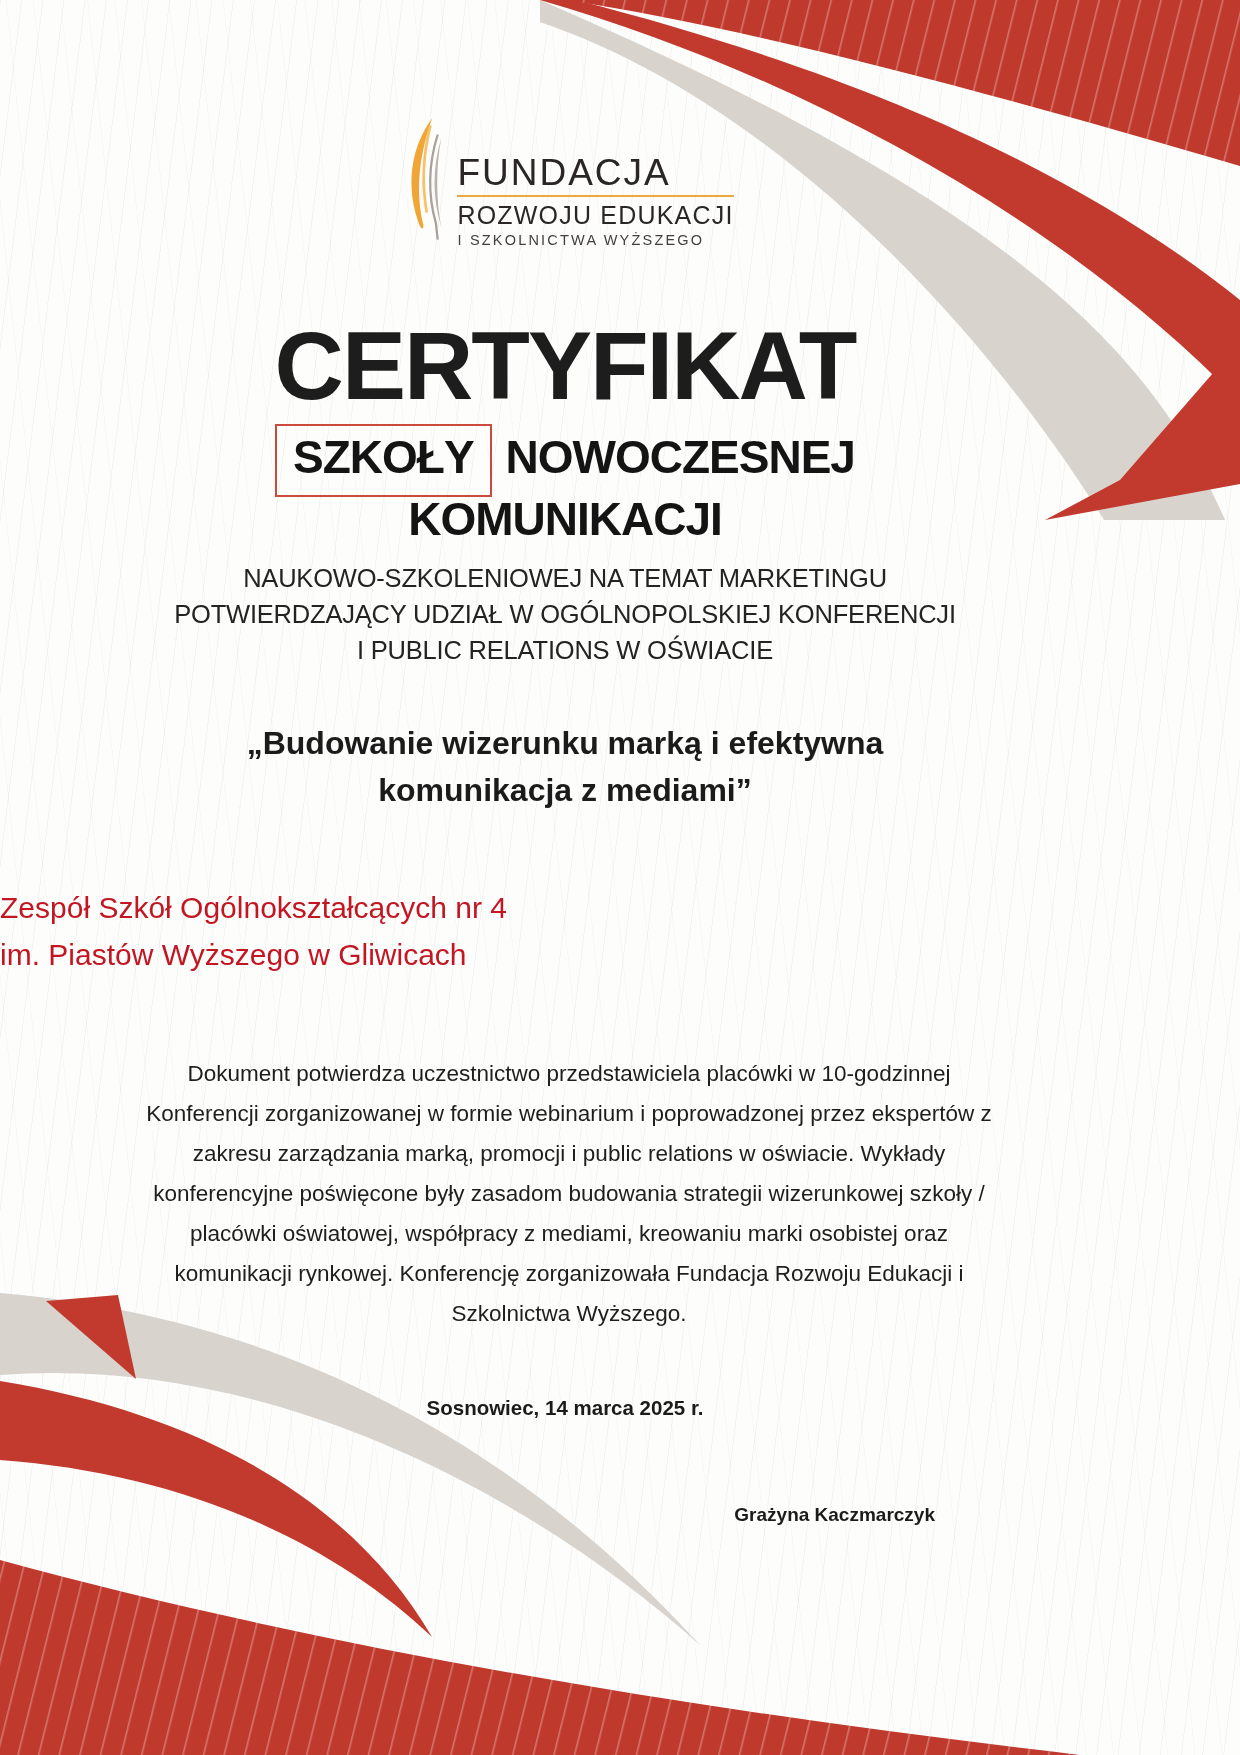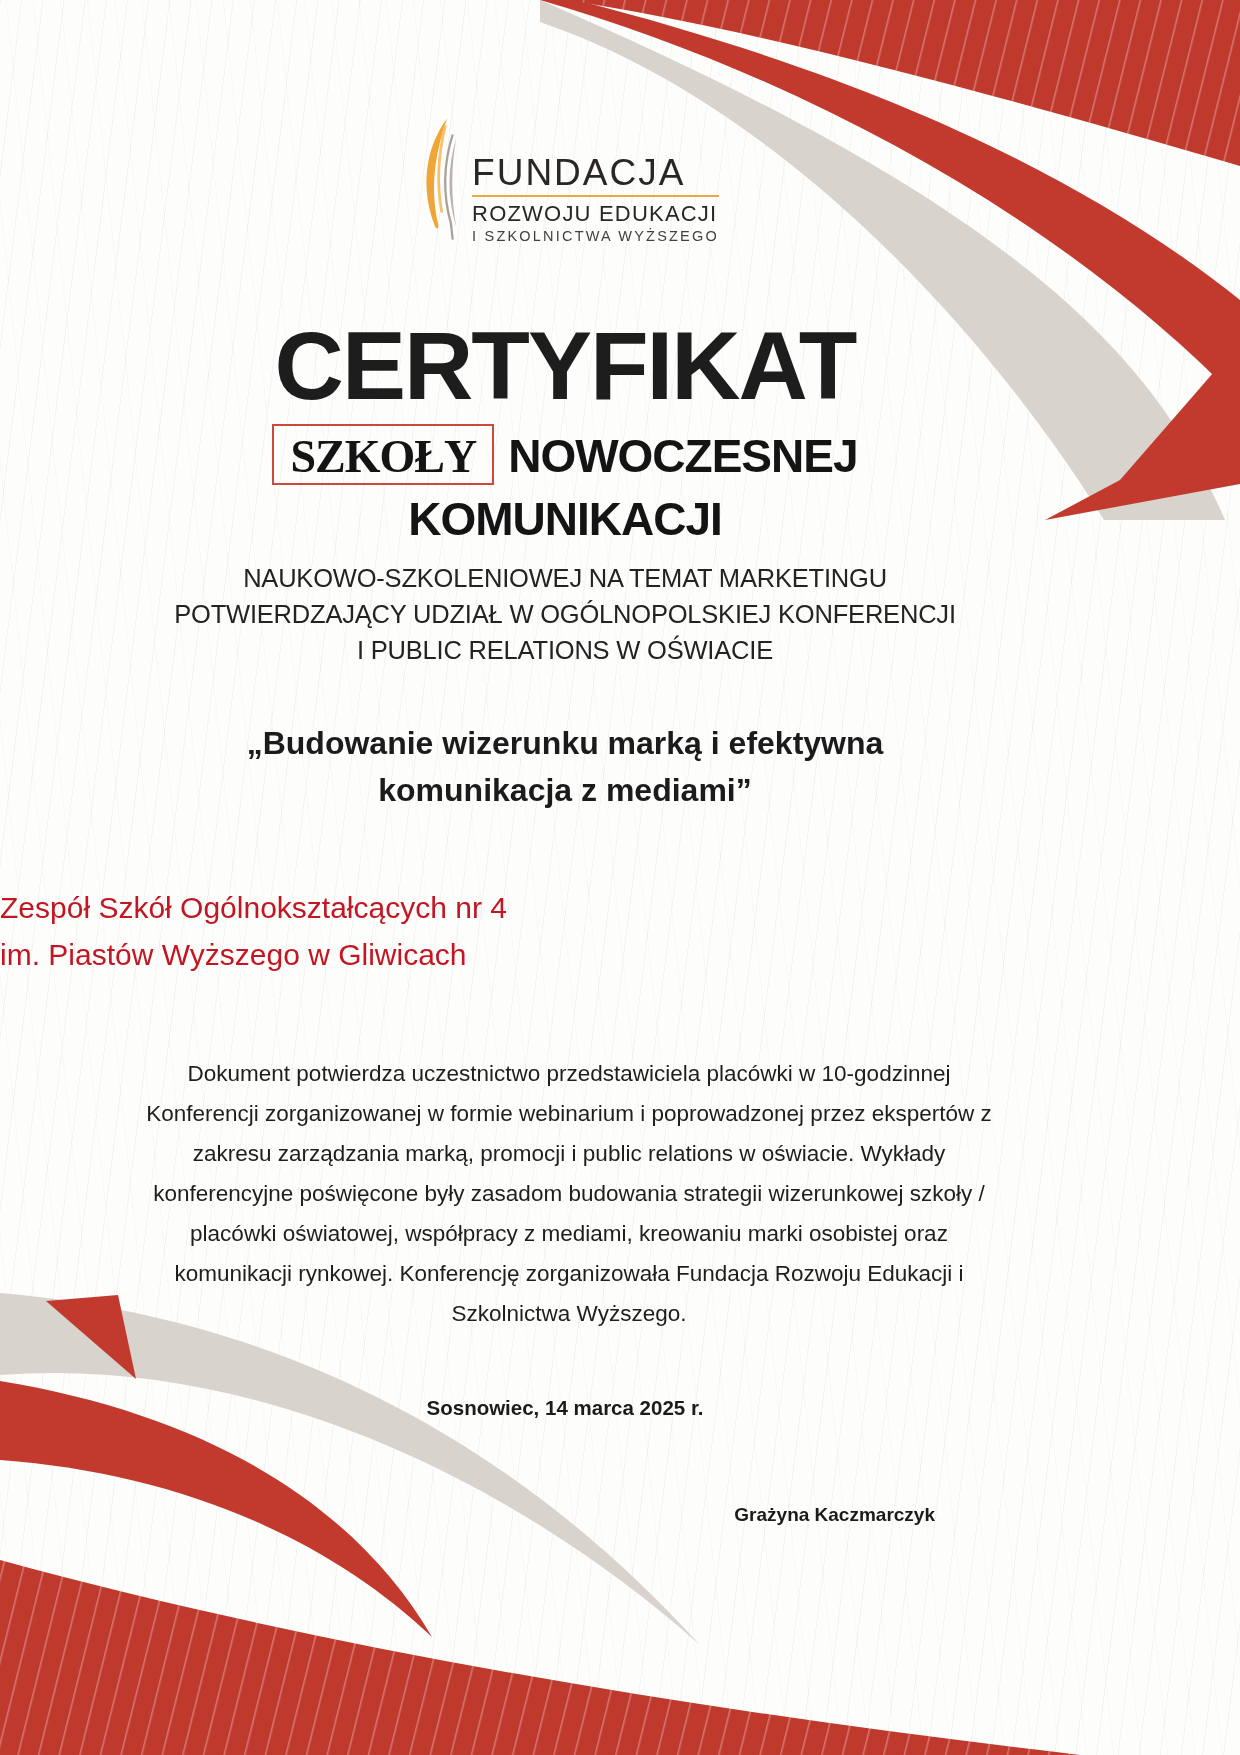--- a/index.html
+++ b/index.html
@@ -22,30 +22,30 @@
   .ribbon-bl{position:absolute;bottom:0;left:0;width:1080px;height:510px;z-index:1;}
   .content{position:absolute;left:0;top:0;width:1130px;z-index:2;}
 
   
   .logo{position:absolute;top:110px;left:0;width:1130px;display:flex;justify-content:center;}
   .logo-inner{display:flex;gap:3px;}
   .feather{width:58px;height:128px;margin-top:4px;flex:0 0 auto;}
   .logo-text{display:flex;flex-direction:column;margin-top:44px;}
   .logo-name{font-size:37px;letter-spacing:2px;color:#2a2624;line-height:1;}
   .logo-underline{height:2px;background:#e9a93f;margin:4px 0 5px;}
-  .logo-line2{font-size:22px;letter-spacing:1.2px;color:#2a2624;line-height:1.1;}
-  .logo-line3{font-size:14.5px;letter-spacing:2.2px;color:#433f3b;margin-top:3px;line-height:1.1;text-align:center;}
+  .logo-line2{font-size:25px;letter-spacing:1.2px;color:#2a2624;line-height:1.1;}
+  .logo-line3{font-size:14.5px;letter-spacing:2.2px;color:#433f3b;margin-top:3px;line-height:1.1;}
 
   
   .title-main{position:absolute;top:318px;width:1130px;text-align:center;
     font-size:96px;font-weight:700;letter-spacing:-2px;line-height:1;color:#1d1d1d;}
   .title-line2{position:absolute;top:424px;width:1130px;display:flex;
     justify-content:center;align-items:baseline;gap:14px;
     font-size:46px;font-weight:700;letter-spacing:-1px;color:#141414;}
-  .boxed-word{border:2px solid #cc4a3c;padding:4px 16px 0 16px;font-family:Liberation Serif, serif;}
+  .boxed-word{border:2px solid #cc4a3c;padding:4px 16px 11px 16px;}
   .title-line3{position:absolute;top:492px;width:1130px;text-align:center;
     font-size:46px;font-weight:700;letter-spacing:-1px;color:#141414;}
 
   .descriptor{position:absolute;top:560px;width:1130px;text-align:center;
     font-size:25.5px;font-weight:400;letter-spacing:-0.2px;line-height:36px;color:#232323;}
 
   .quote{position:absolute;top:720px;width:1130px;text-align:center;
     font-size:32px;font-weight:700;line-height:47px;color:#1b1b1b;}
 
   .recipient{position:absolute;top:884px;width:1130px;text-align:left;

